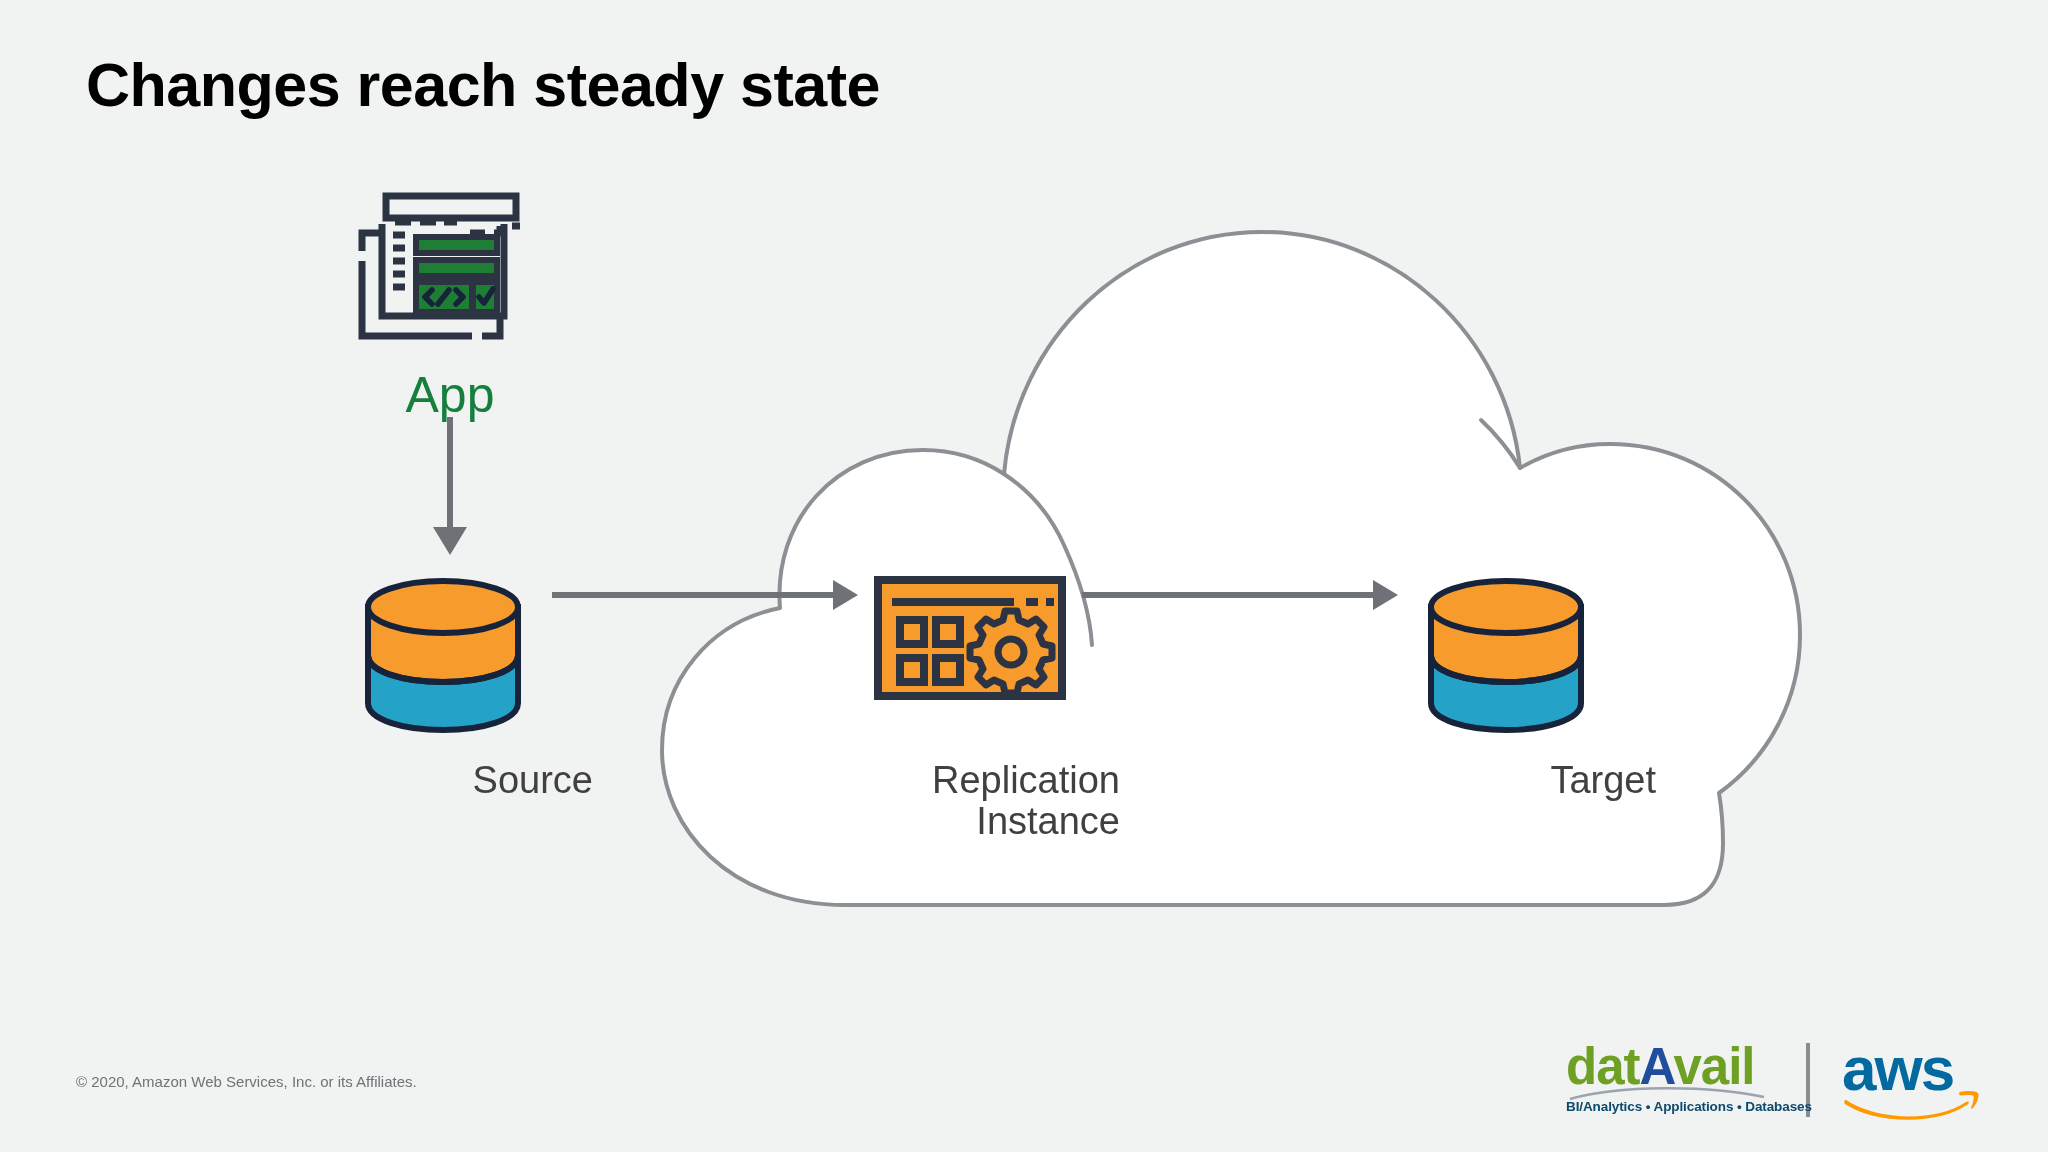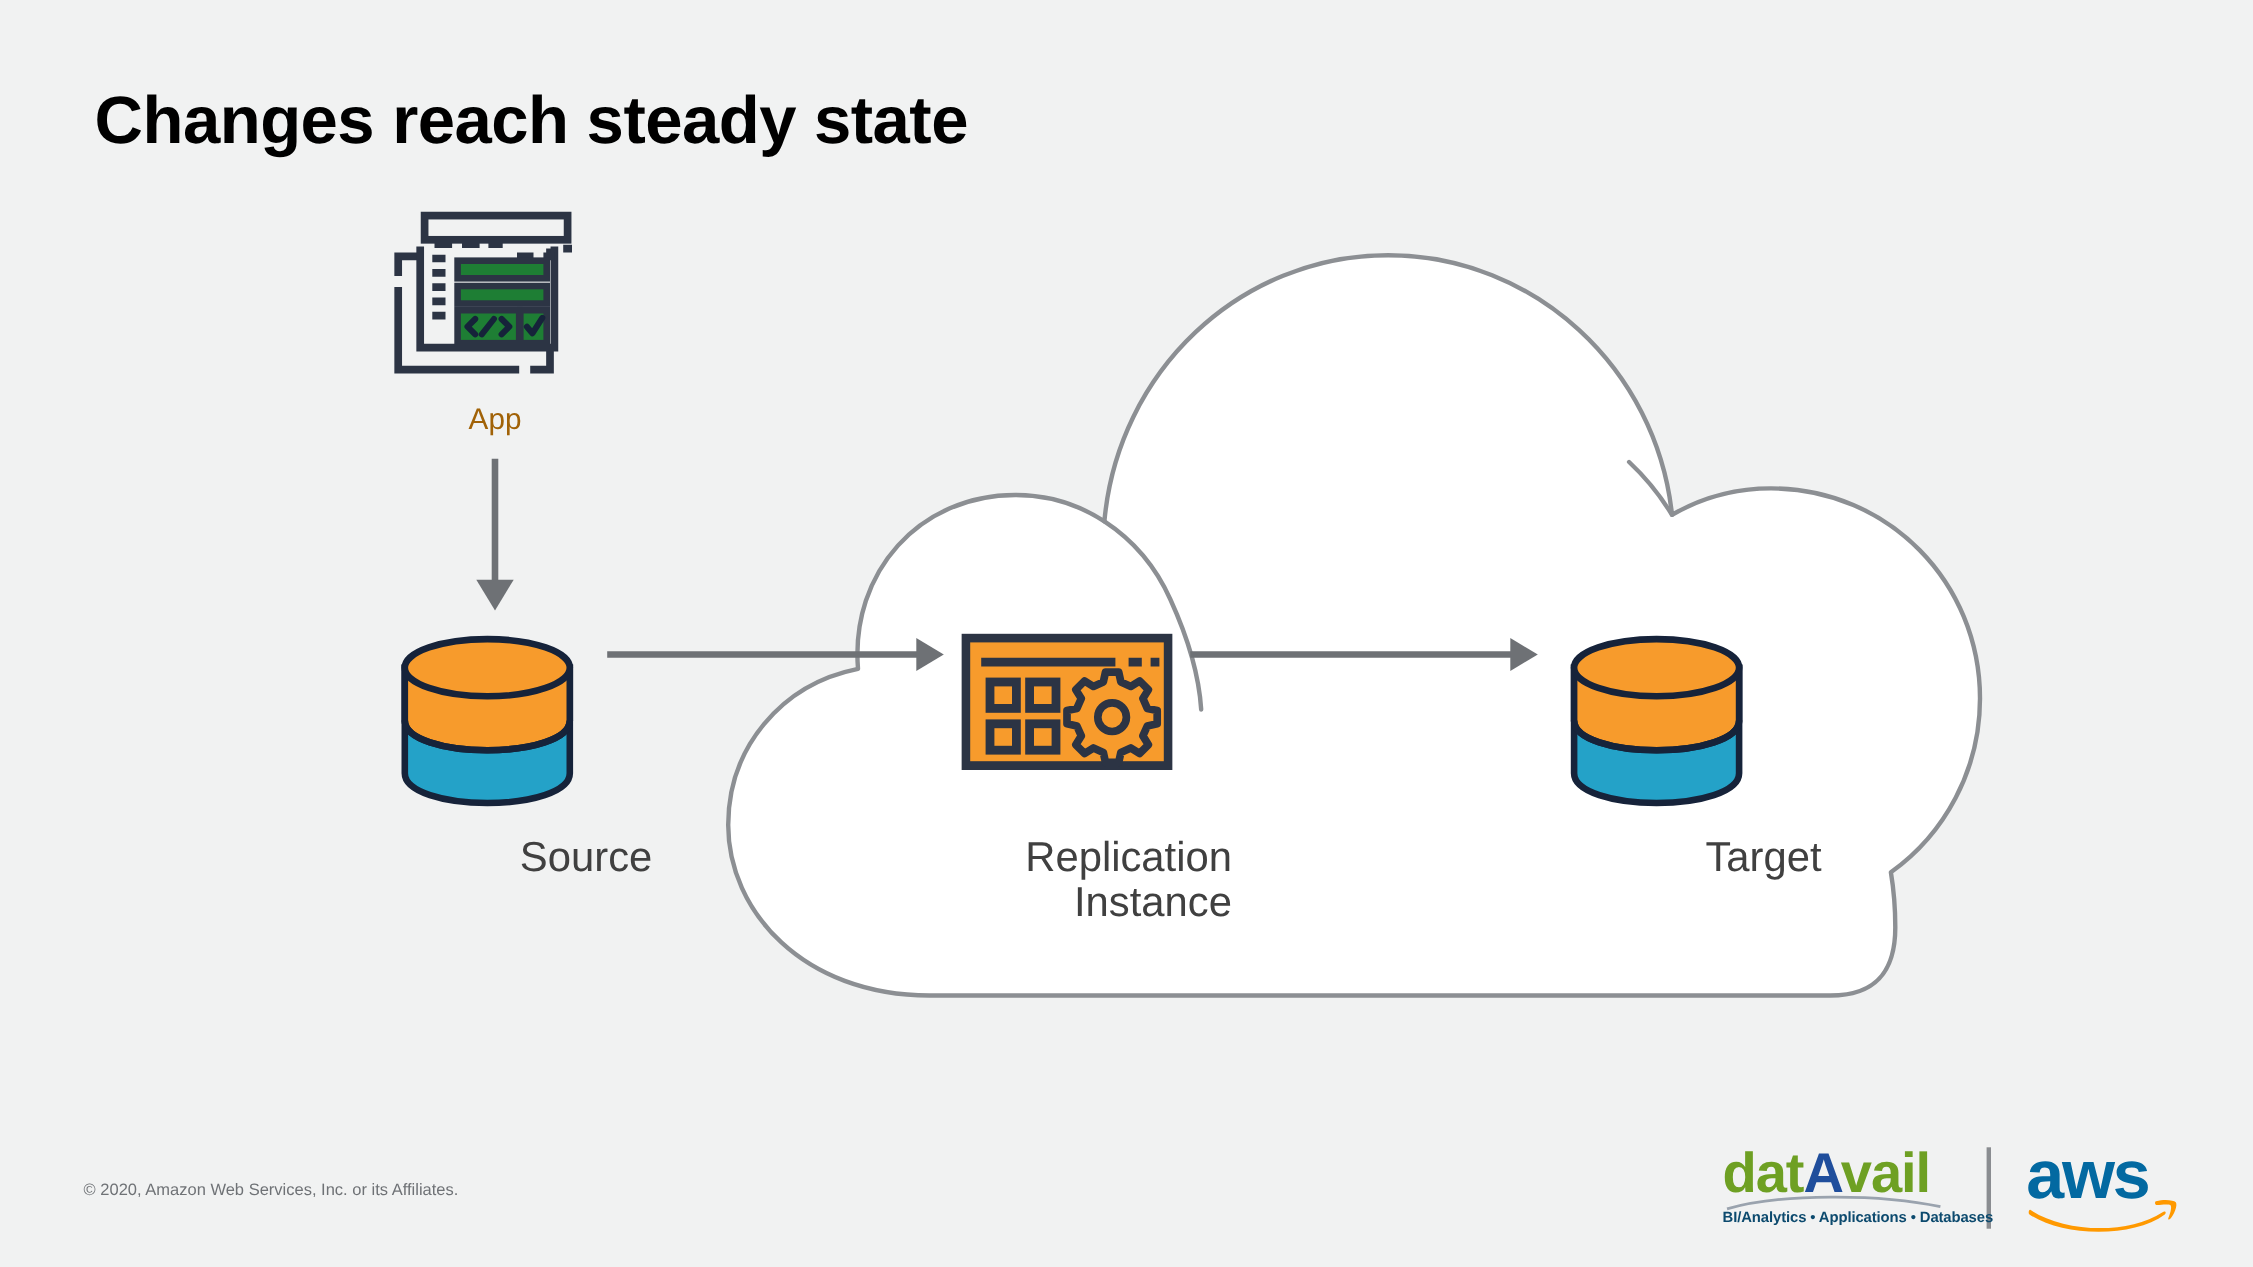--- a/index.html
+++ b/index.html
@@ -28,21 +28,20 @@
   .slide-title {
     position: absolute;
     left: 86px;
     top: 52px;
     font-size: 61px;
     font-weight: bold;
     color: #000000;
     letter-spacing: -0.5px;
     white-space: nowrap;
     line-height: 1.1;
-    margin-top: 24px;
   }
 
   
   .cloud-svg {
     position: absolute;
     left: 640px;
     top: 210px;
     width: 1180px;
     height: 710px;
   }
@@ -54,22 +53,22 @@
     top: 186px;
     width: 190px;
     height: 165px;
   }
   .app-label {
     position: absolute;
     left: 300px;
     top: 366px;
     width: 300px;
     text-align: center;
-    font-size: 27px;
-    color: #a16207;
+    font-size: 50px;
+    color: #15803d;
   }
 
   
   .arrow-app-source {
     position: absolute;
     left: 400px;
     top: 415px;
     width: 100px;
     height: 145px;
   }

